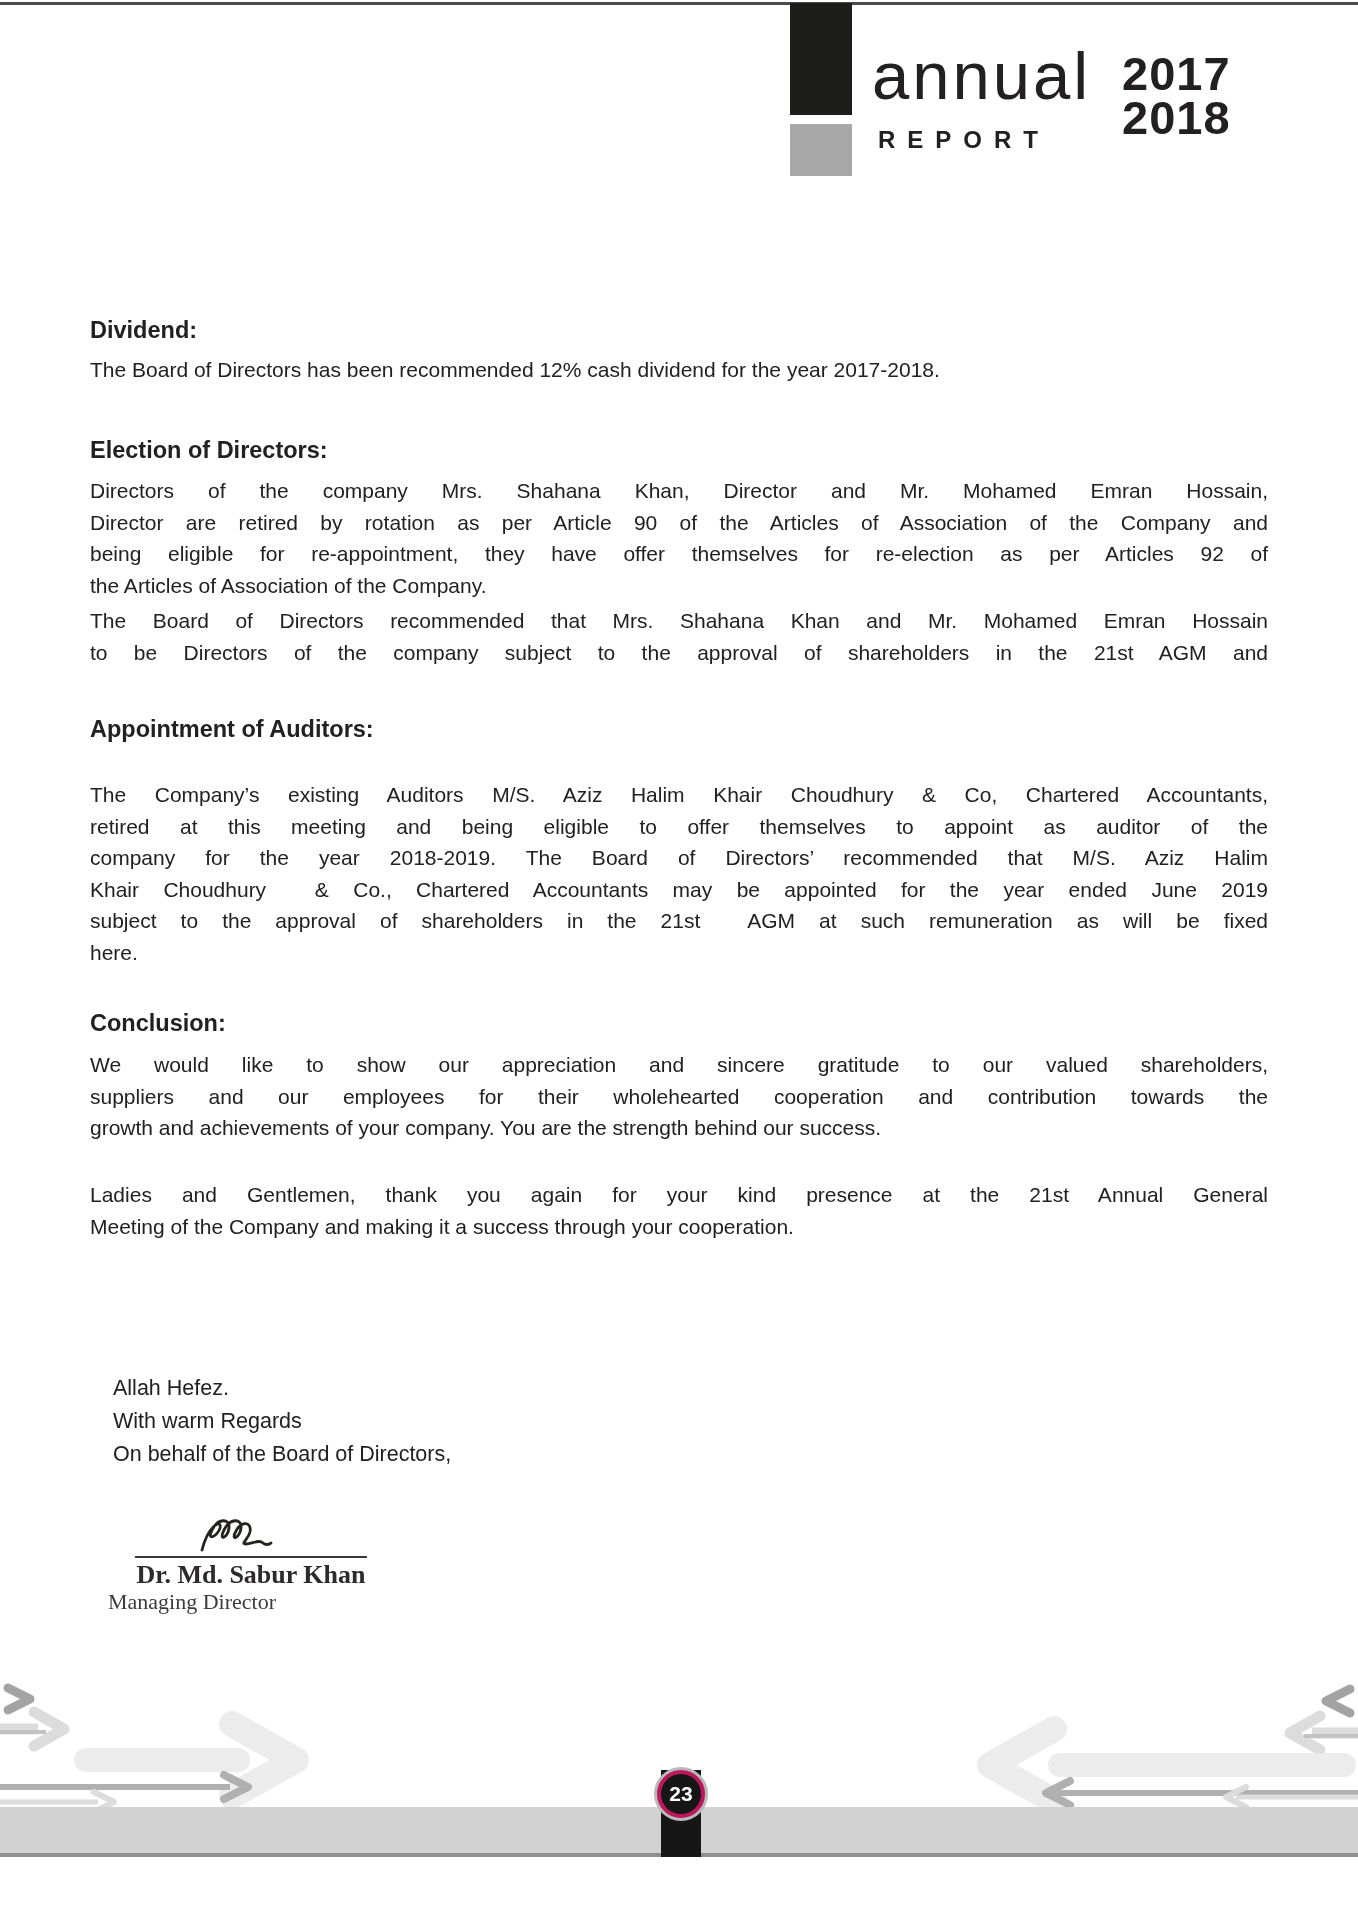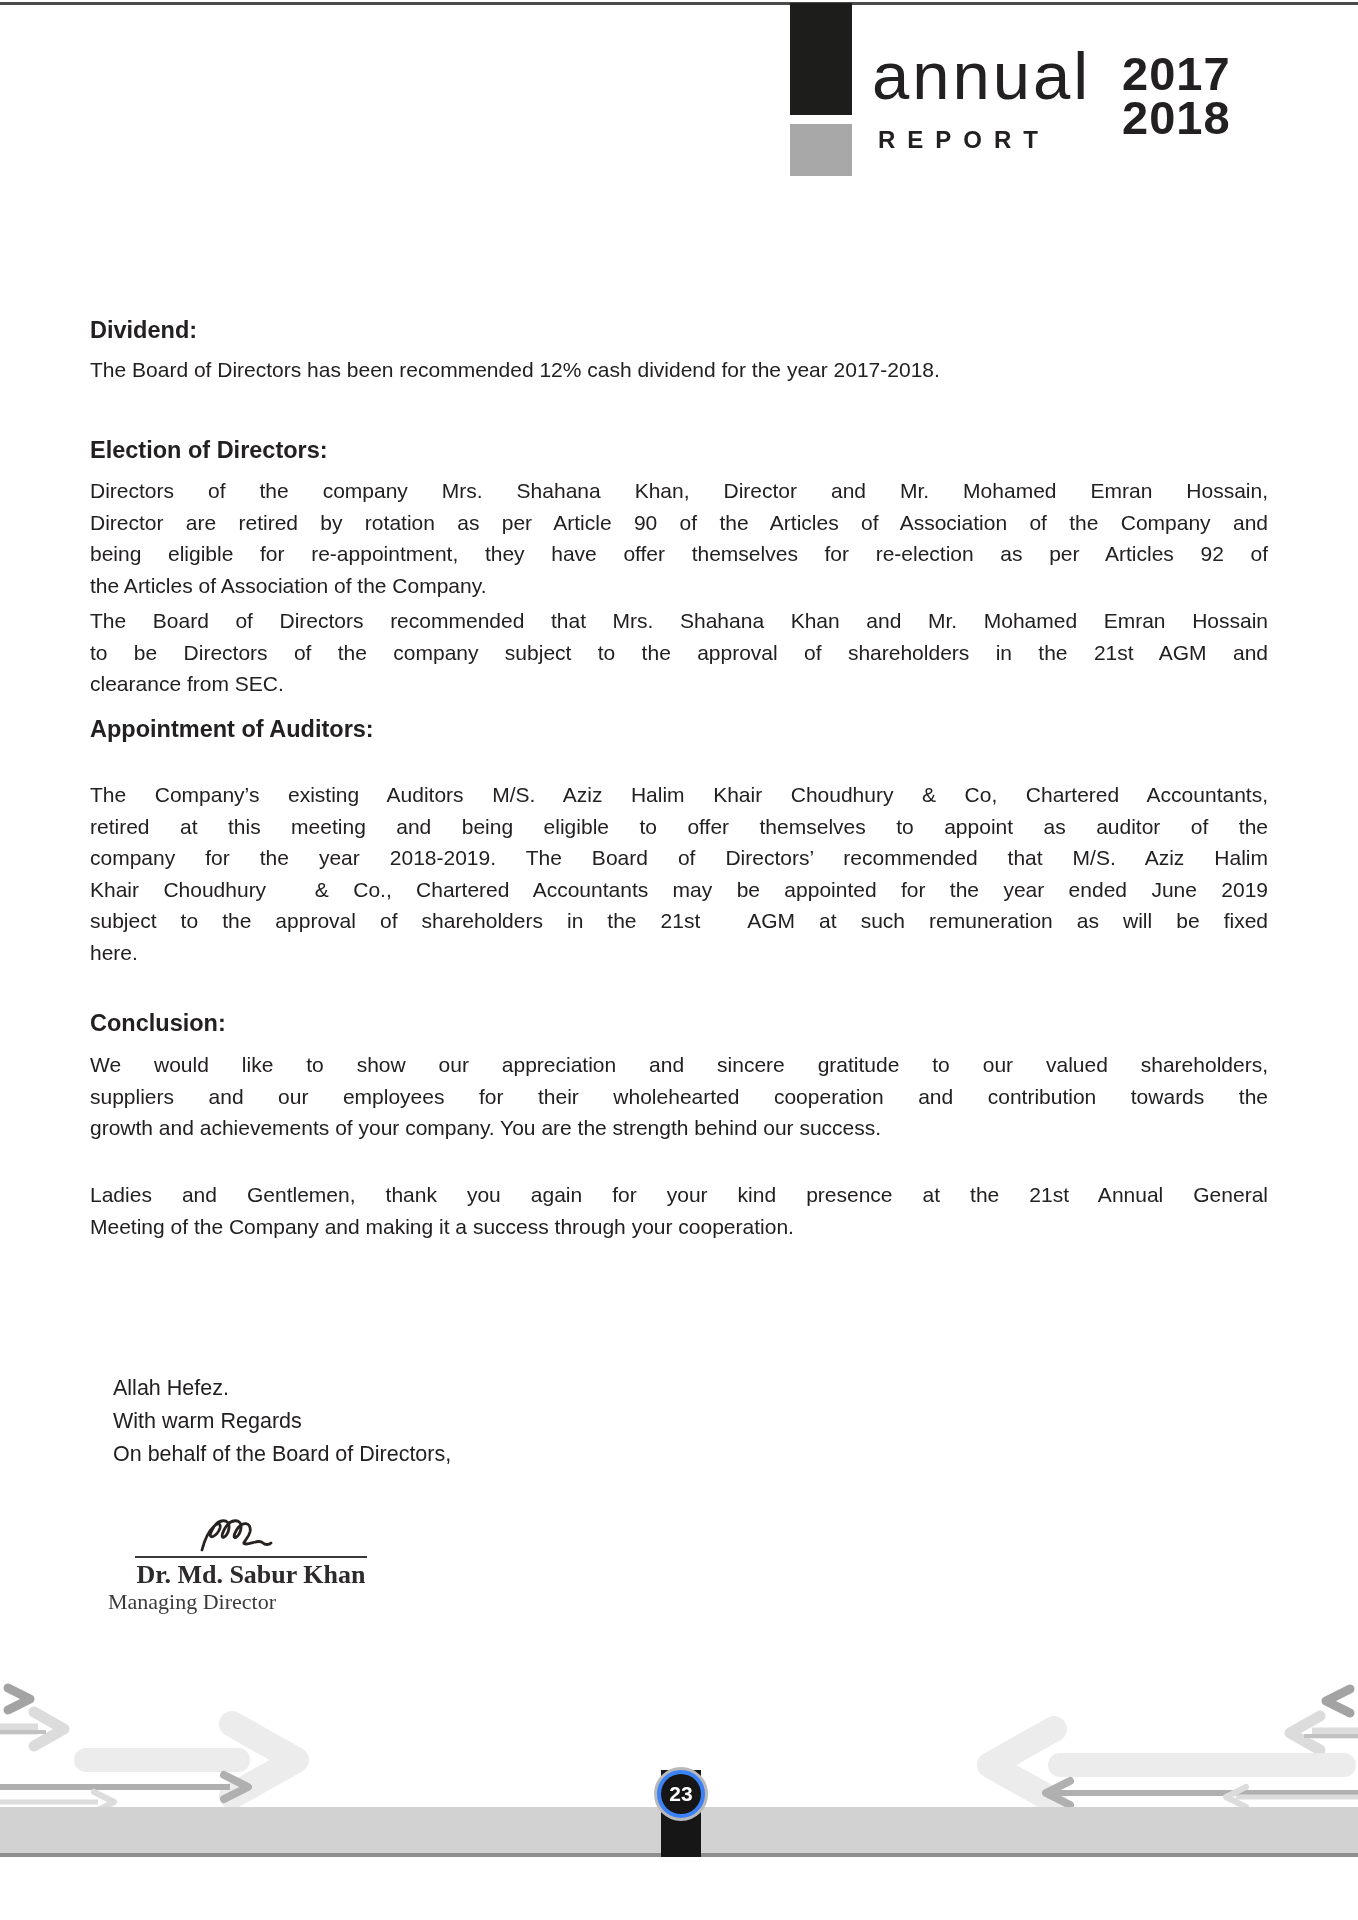--- a/index.html
+++ b/index.html
@@ -25,21 +25,21 @@
   .sig-line{position:absolute;left:135px;top:1556px;width:232px;height:2px;background:#3a3a3a;}
   .sig-name{position:absolute;left:108px;top:1560px;width:286px;text-align:center;
     font-family:"Liberation Serif",serif;font-weight:700;font-size:26px;color:#2d2a2b;}
   .sig-title{position:absolute;left:108px;top:1589px;width:286px;text-align:left;
     font-family:"Liberation Serif",serif;font-size:22px;color:#3c3a3a;}
   
   .footer-art{position:absolute;left:0;top:1680px;width:1358px;height:240px;}
   .footer-band{position:absolute;left:0;top:1807px;width:100%;height:46px;background:var(--band-gray,#d2d2d2);border-bottom:4px solid var(--band-border,#8f8f8f);}
   .badge-stem{position:absolute;left:661px;top:1770px;width:40px;height:87px;background:var(--badge-black,#161616);}
   .page-badge{position:absolute;left:654px;top:1767px;width:48px;height:48px;border-radius:50%;
-    background:#3b82f6;border:3px solid #b9b9b9;box-sizing:content-box;}
+    background:#be185d;border:3px solid #b9b9b9;box-sizing:content-box;}
   .page-badge-inner{position:absolute;inset:4px;border-radius:50%;background:var(--badge-black,#161616);
     color:#fff;display:flex;align-items:center;justify-content:center;font-size:21px;font-weight:700;}
   .arrow{fill:none;stroke-linecap:round;stroke-linejoin:round;}
 </style>
 </head>
 <body>
 
 <div class="page">
 
   <div class="top-rule"></div>
@@ -60,21 +60,20 @@
   <div class="sec-h" style="top:437px">Election of Directors:</div>
   <div class="para" style="top:475px">
       <div class="jline">Directors of the company Mrs. Shahana Khan, Director and Mr. Mohamed Emran Hossain,</div>
       <div class="jline">Director are retired by rotation as per Article 90 of the Articles of Association of the Company and</div>
       <div class="jline">being eligible for re-appointment, they have offer themselves for re-election as per Articles 92 of</div>
       <div class="jline last">the Articles of Association of the Company.</div>
     </div>
   <div class="para" style="top:605px">
       <div class="jline">The Board of Directors recommended that Mrs. Shahana Khan and Mr. Mohamed Emran Hossain</div>
       <div class="jline">to be Directors of the company subject to the approval of shareholders in the 21st AGM and</div>
-      <div class="jline last">clearance from SEC.</div>
     </div>
 
   <div class="sec-h" style="top:716px">Appointment of Auditors:</div>
   <div class="para" style="top:779px">
       <div class="jline">The Company’s existing Auditors M/S. Aziz Halim Khair Choudhury &amp; Co, Chartered Accountants,</div>
       <div class="jline">retired at this meeting and being eligible to offer themselves to appoint as auditor of the</div>
       <div class="jline">company for the year 2018-2019. The Board of Directors’ recommended that M/S. Aziz Halim</div>
       <div class="jline">Khair Choudhury  &amp; Co., Chartered Accountants may be appointed for the year ended June 2019</div>
       <div class="jline">subject to the approval of shareholders in the 21st  AGM at such remuneration as will be fixed</div>
       <div class="jline last">here.</div>

